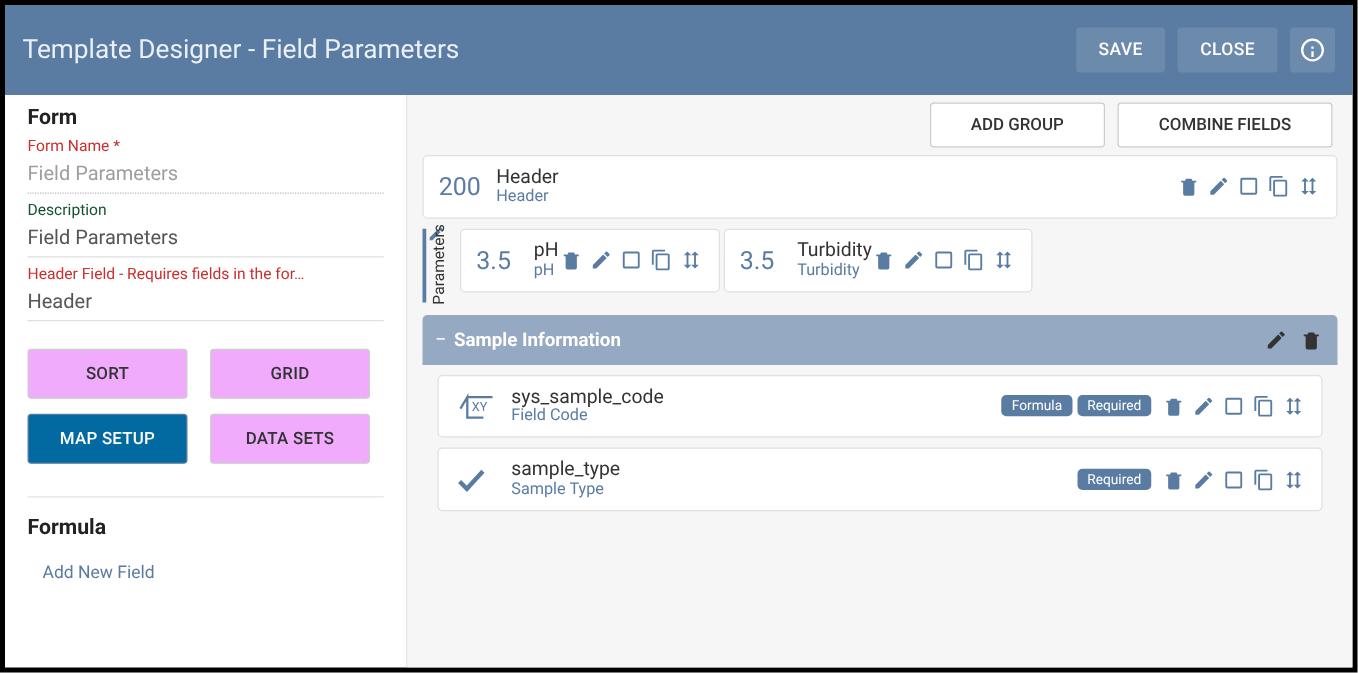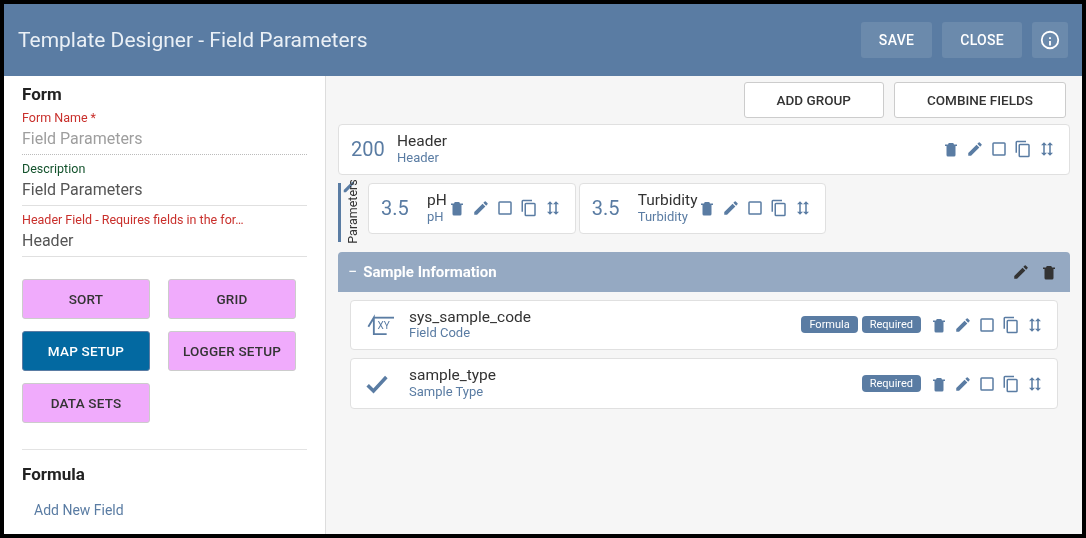--- a/index.html
+++ b/index.html
@@ -77,21 +77,20 @@
       <div class="field-val placeholder dotted">Field Parameters</div>
       <div class="field-label">Description</div>
       <div class="field-val">Field Parameters</div>
       <div class="field-label req">Header Field - Requires fields in the for…</div>
       <div class="field-val">Header</div>
 
       <div class="sbtn-grid">
         <button class="sbtn">SORT</button>
         <button class="sbtn">GRID</button>
         <button class="sbtn active">MAP SETUP</button>
-        <button class="sbtn">LOGGER SETUP</button>
         <button class="sbtn">DATA SETS</button>
       </div>
 
       <hr>
       <div class="section-h">Formula</div>
       <span class="link">Add New Field</span>
     </div>
 
     <div class="main">
       <div class="main-top">

